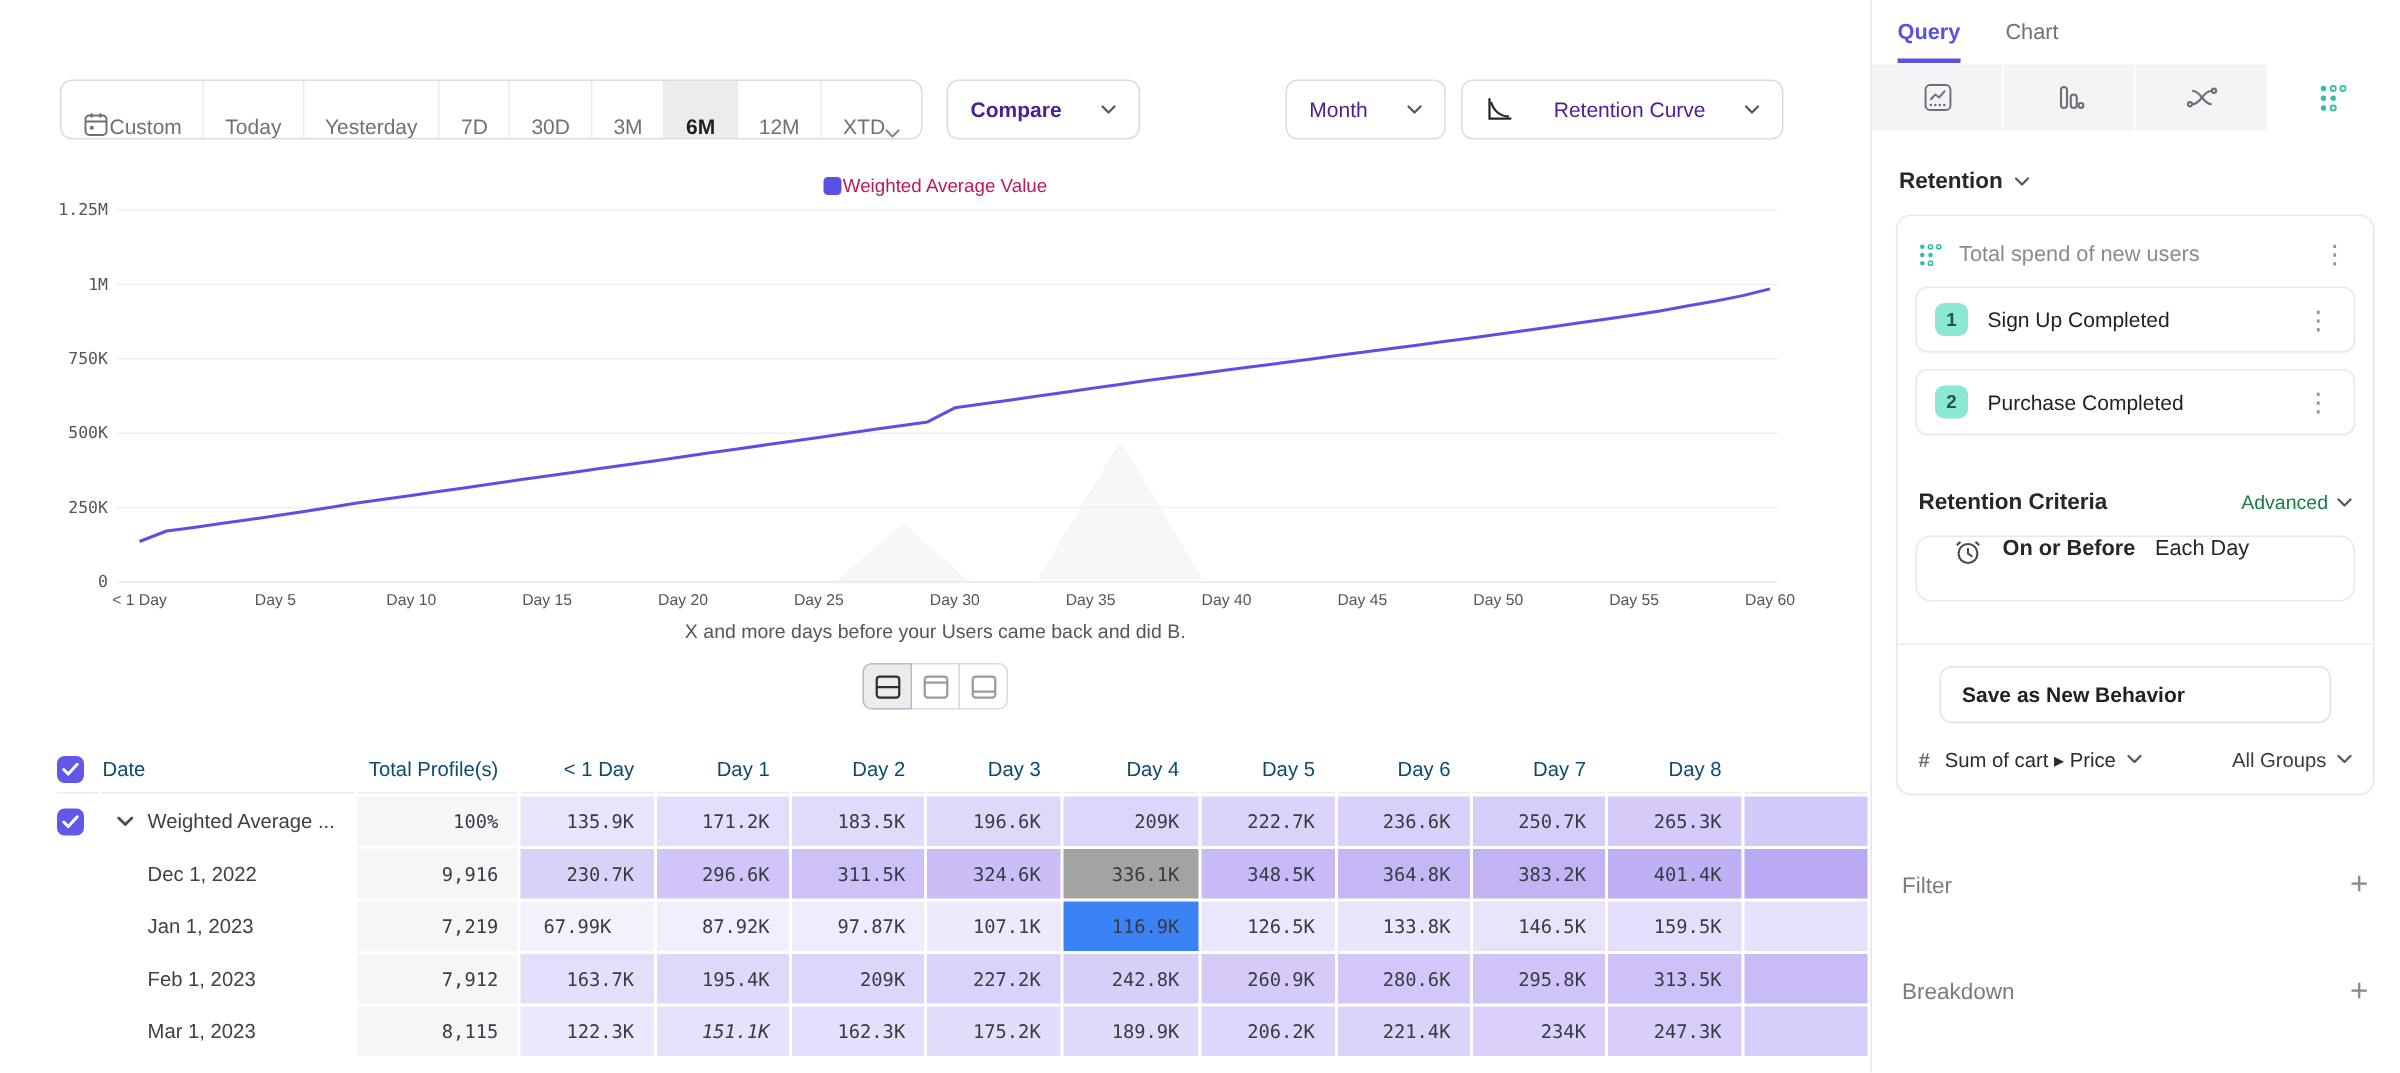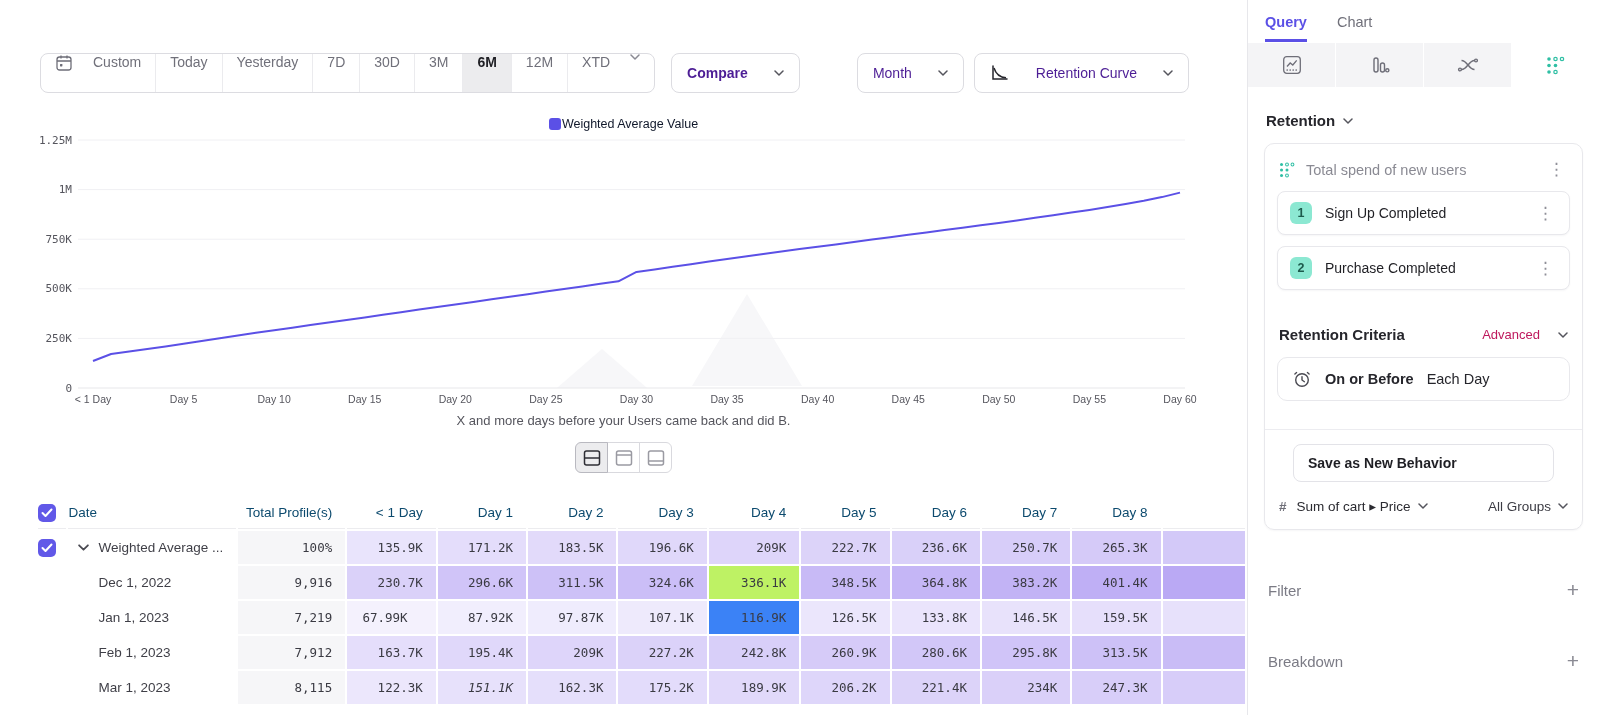--- a/index.html
+++ b/index.html
@@ -5,34 +5,34 @@
   *{box-sizing:border-box;margin:0;padding:0}
   html,body{width:1600px;height:715px;overflow:hidden;background:#fff;
     font-family:"Liberation Sans",sans-serif;color:#26262c;-webkit-font-smoothing:antialiased}
   .app{display:flex;width:1600px;height:715px}
   .main{width:1248px;height:715px;border-right:1px solid #e7e7eb;overflow:hidden;position:relative;background:#fff}
 
   
   .toolbar{display:flex;align-items:center;justify-content:space-between;margin:53px 58px 0 40px}
   .tb-left{display:flex;align-items:center}
   .ranges{display:flex;border:1px solid #dcdce1;border-radius:8px;background:#fff;overflow:hidden;height:40px}
-  .range-btn{display:flex;align-items:flex-start;gap:20px;padding:0 14px;font-size:14px;color:#70707a;
+  .range-btn{display:flex;align-items:flex-end;gap:0;padding:0 14px;font-size:14px;color:#70707a;
     border-right:1px solid #ebebee;cursor:pointer;white-space:nowrap}
   .range-btn:last-child{border-right:none}
   .range-btn.active{background:#ececee;color:#1f1f24;font-weight:700}
   .btn{display:flex;align-items:center;gap:26px;height:40px;border:1px solid #dcdce1;border-radius:8px;
     background:#fff;padding:0 15px;font-size:14px;color:#4c1d95;cursor:pointer;white-space:nowrap}
   .compare{margin-left:16px;font-weight:600}
   .tb-right{display:flex;align-items:center;gap:10px}
   .chev{color:#55555d;display:inline-flex}
   .range-btn .chev{color:#8a8a93}
 
   
   .legend{display:flex;justify-content:center;align-items:center;gap:1px;margin-top:24px;
-    font-size:12.5px;color:#0f172a}
+    font-size:12.5px;color:#be185d}
   .swatch{width:12px;height:12px;border-radius:3px}
   svg.chart{display:block;margin-top:0}
   .ylab{font-family:"DejaVu Sans Mono",monospace;font-size:11px;fill:#55555d}
   .xlab{font-family:"Liberation Sans",sans-serif;font-size:10.5px;fill:#55555d}
   .caption{text-align:center;margin-top:2px;font-size:13px;color:#55555d}
 
   
   .view-toggle{display:flex;justify-content:center;margin-top:14px}
   .vt{display:flex}
   .vt-btn{width:33px;height:31px;border:1px solid #d9d9de;background:#fff;display:flex;align-items:center;
@@ -72,23 +72,23 @@
   .card-head{display:flex;align-items:center;gap:11px;color:#8a8a93;font-size:14.5px;padding:5px 2px 13px}
   .card-head .t{flex:1}
   .kebab{color:#8f8f98;font-size:17px;line-height:1;cursor:pointer;padding:0 3px}
   .event{border:1px solid #e8e8ec;border-radius:8px;height:44px;display:flex;align-items:center;gap:13px;
     padding:0 12px;margin-bottom:11px;box-shadow:0 1px 2px rgba(20,20,40,.04);cursor:pointer;background:#fff}
   .badge{width:22px;height:22px;border-radius:6px;background:#8ce8d2;color:#1d5a4c;font-weight:700;
     font-size:12.5px;display:flex;align-items:center;justify-content:center}
   .event .lbl{flex:1;font-size:14px;color:#1f1f24}
   .crit-row{display:flex;justify-content:space-between;align-items:center;margin:36px 2px 14px}
   .crit-title{font-weight:700;font-size:15px}
-  .advanced{display:flex;align-items:center;gap:18px;color:#be185d;font-size:13px;cursor:pointer}
-  .crit-card{border:1px solid #e8e8ec;border-radius:10px;height:44px;display:flex;align-items:center;gap:13px;
-    padding:0 14px;font-size:14.5px;cursor:pointer;background:#fff}
+  .advanced{display:flex;align-items:center;gap:6px;color:#15803d;font-size:13px;cursor:pointer}
+  .crit-card{border:1px solid #e8e8ec;border-radius:10px;height:44px;display:flex;align-items:flex-start;gap:13px;
+    padding:0 24px;font-size:14.5px;cursor:pointer;background:#fff}
   .crit-card b{font-weight:600}
   .hr{height:1px;background:#ececf0;margin:28px -12px 0}
   .save-btn{border:1px solid #e3e3e8;border-radius:8px;height:38px;display:flex;align-items:center;
     padding:0 14px;font-size:14px;font-weight:600;color:#1f1f24;margin:14px 16px 16px;cursor:pointer;background:#fff}
   .card-foot{display:flex;align-items:center;gap:10px;font-size:13.5px;padding:0 2px 3px}
   .card-foot .hash{color:#6e6e78;font-weight:700}
   .card-foot .measure{display:flex;align-items:center;gap:7px;cursor:pointer;color:#2b2b31}
   .card-foot .spacer{flex:1}
   .card-foot .groups{display:flex;align-items:center;gap:7px;color:#3c3c44;cursor:pointer}
   .add-row{display:flex;justify-content:space-between;align-items:center;color:#7b7b85;font-size:15px;margin:0 4px}
@@ -318,21 +318,21 @@
             <td>
               <div class="row-label plain-lbl">
                 <span class="lbl">Dec 1, 2022</span>
               </div>
             </td>
             <td class="num total-cell">9,916</td>
             <td class="num" style="background: rgb(218, 209, 249);">230.7K</td>
             <td class="num" style="background: rgb(208, 196, 248);">296.6K</td>
             <td class="num" style="background: rgb(205, 193, 247);">311.5K</td>
             <td class="num" style="background: rgb(203, 190, 247);">324.6K</td>
-            <td class="num" style="background: #bef264; padding-left: 16px;">336.1K</td>
+            <td class="num" style="background: #a3a3a3; padding-left: 16px;">336.1K</td>
             <td class="num" style="background: rgb(200, 186, 246);">348.5K</td>
             <td class="num" style="background: rgb(197, 182, 246);">364.8K</td>
             <td class="num" style="background: rgb(194, 179, 245);">383.2K</td>
             <td class="num" style="background: rgb(191, 175, 245); text-align: right;">401.4K</td>
             <td style="background: rgb(186, 169, 244);"></td>
           </tr>
           <tr>
             <td></td>
             <td>
               <div class="row-label plain-lbl">

